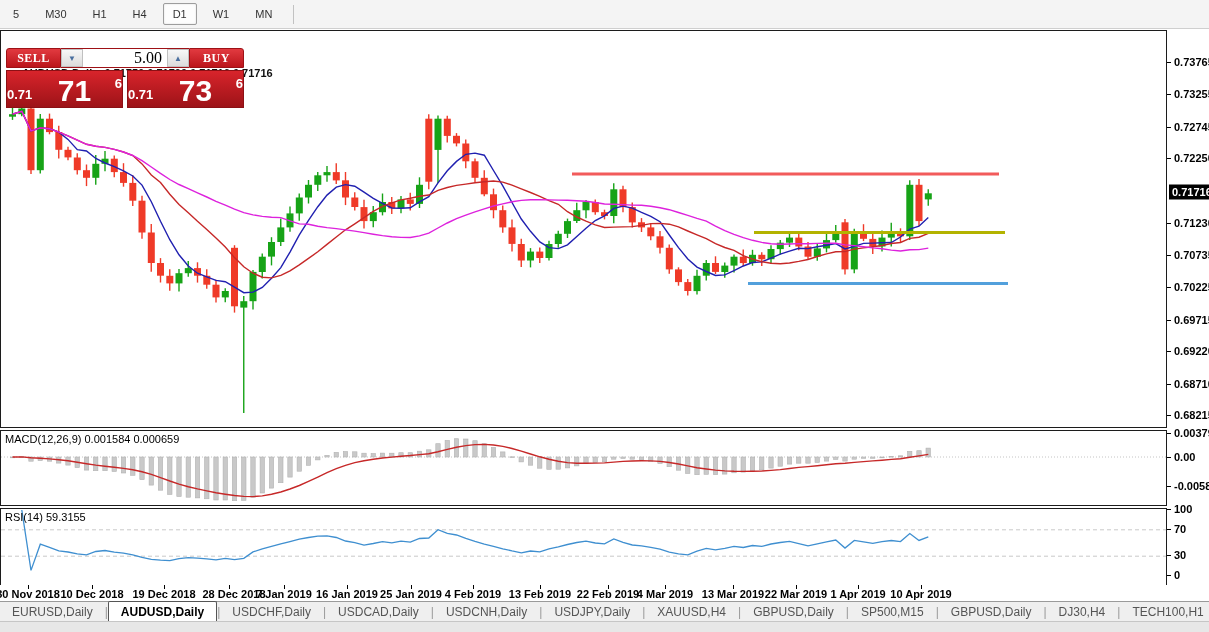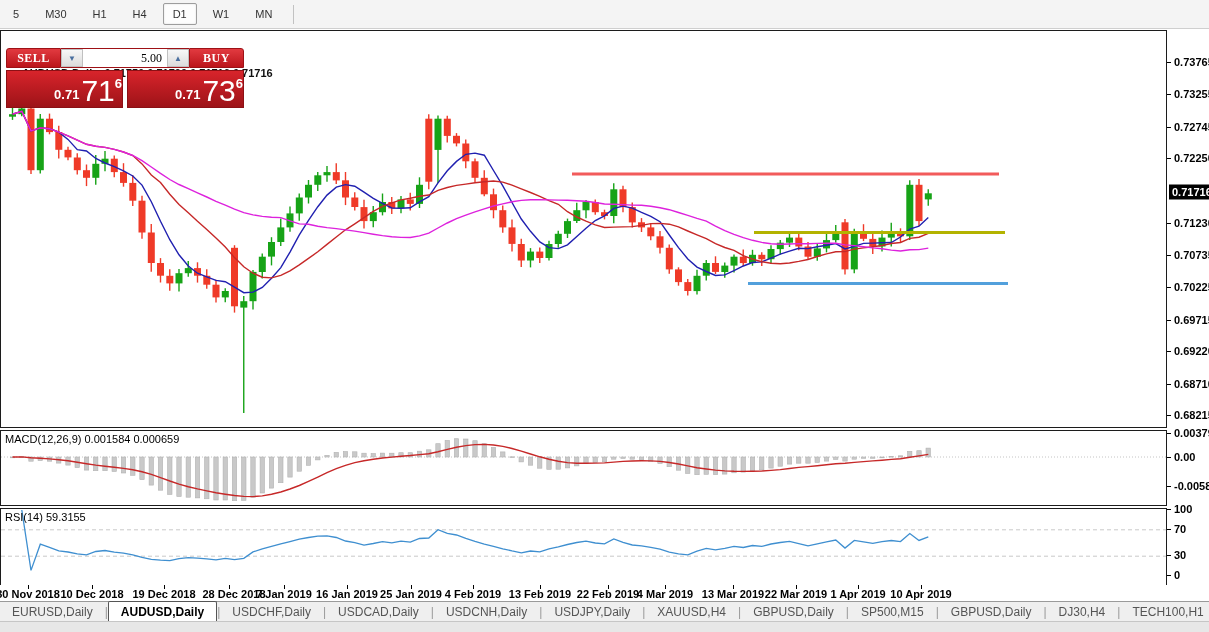--- a/index.html
+++ b/index.html
@@ -26,25 +26,25 @@
   #sym-line{position:absolute;left:8px;top:36px;font-size:11px;font-weight:700;color:#111;z-index:5;}
   #sym-line .tri{font-size:8px;vertical-align:1px;margin-right:5px;}
   
   #trade{position:absolute;left:6px;top:48px;z-index:6;width:238px;}
   #trade-top{display:flex;height:20px;font-family:Liberation Serif, serif;}
   .tradebtn{width:53px;background:linear-gradient(#e23a40,#bb151b);color:#fff;font-size:12px;font-weight:700;border:1px solid #9e1116;display:flex;align-items:center;justify-content:center;letter-spacing:.5px;}
   .tradebtn.sell{border-radius:3px 0 0 0;}
   .tradebtn.buy{border-radius:0 3px 0 0;}
   #vol-box{display:flex;flex:1;border:1px solid #9e1116;border-left:none;border-right:none;background:#fff;}
   .spin{width:20px;background:linear-gradient(#f7f7f7,#dcdcdc);border:1px solid #c0c0c0;display:flex;align-items:center;justify-content:center;font-size:8px;color:#4a6f9f;}
-  #vol-val{flex:1;font-size:12px;color:#000;display:flex;align-items:center;justify-content:flex-end;padding-right:5px;}
+  #vol-val{flex:1;font-size:16px;color:#000;display:flex;align-items:center;justify-content:flex-end;padding-right:5px;}
   #trade-bot{display:flex;margin-top:2px;}
-  .bigpx{width:116px;height:36px;background:linear-gradient(#d8242b,#9d1318);border:1px solid #8c1015;display:flex;align-items:flex-end;justify-content:flex-end;color:#fff;}
+  .bigpx{width:116px;height:36px;background:linear-gradient(#d8242b,#9d1318);border:1px solid #8c1015;display:flex;align-items:flex-end;justify-content:space-between;color:#fff;}
   .bigpx .sm{font-size:13px;font-weight:700;margin:0 2px 5px 0;}
-  .bigpx .bg{font-size:30px;font-weight:400;line-height:30px;margin-bottom:1px;}
+  .bigpx .bg{font-size:30px;font-weight:700;line-height:30px;margin-bottom:1px;}
   .bigpx .sup{font-size:13px;font-weight:700;margin-bottom:16px;}
   .pxgap{width:4px;}
   
   .indlbl{position:absolute;left:4px;top:2px;font-size:11px;color:#000;z-index:4;white-space:nowrap;}
   
   #tabbar{position:absolute;left:0;top:601px;width:1209px;height:20px;background:#efefef;border-top:1px solid #9a9a9a;display:flex;align-items:stretch;font-size:12px;color:#555;}
   .tab{display:flex;align-items:center;padding:0 12px;white-space:nowrap;cursor:default;}
   .tab.active{background:#fff;border:1px solid #555;border-bottom:none;border-radius:2px 2px 0 0;color:#000;font-weight:700;margin-top:-1px;}
   .tabsep{display:flex;align-items:center;color:#999;}
   #statusbar{position:absolute;left:0;top:621px;width:1209px;height:11px;background:#e7e7e7;border-top:1px solid #c6c6c6;}

